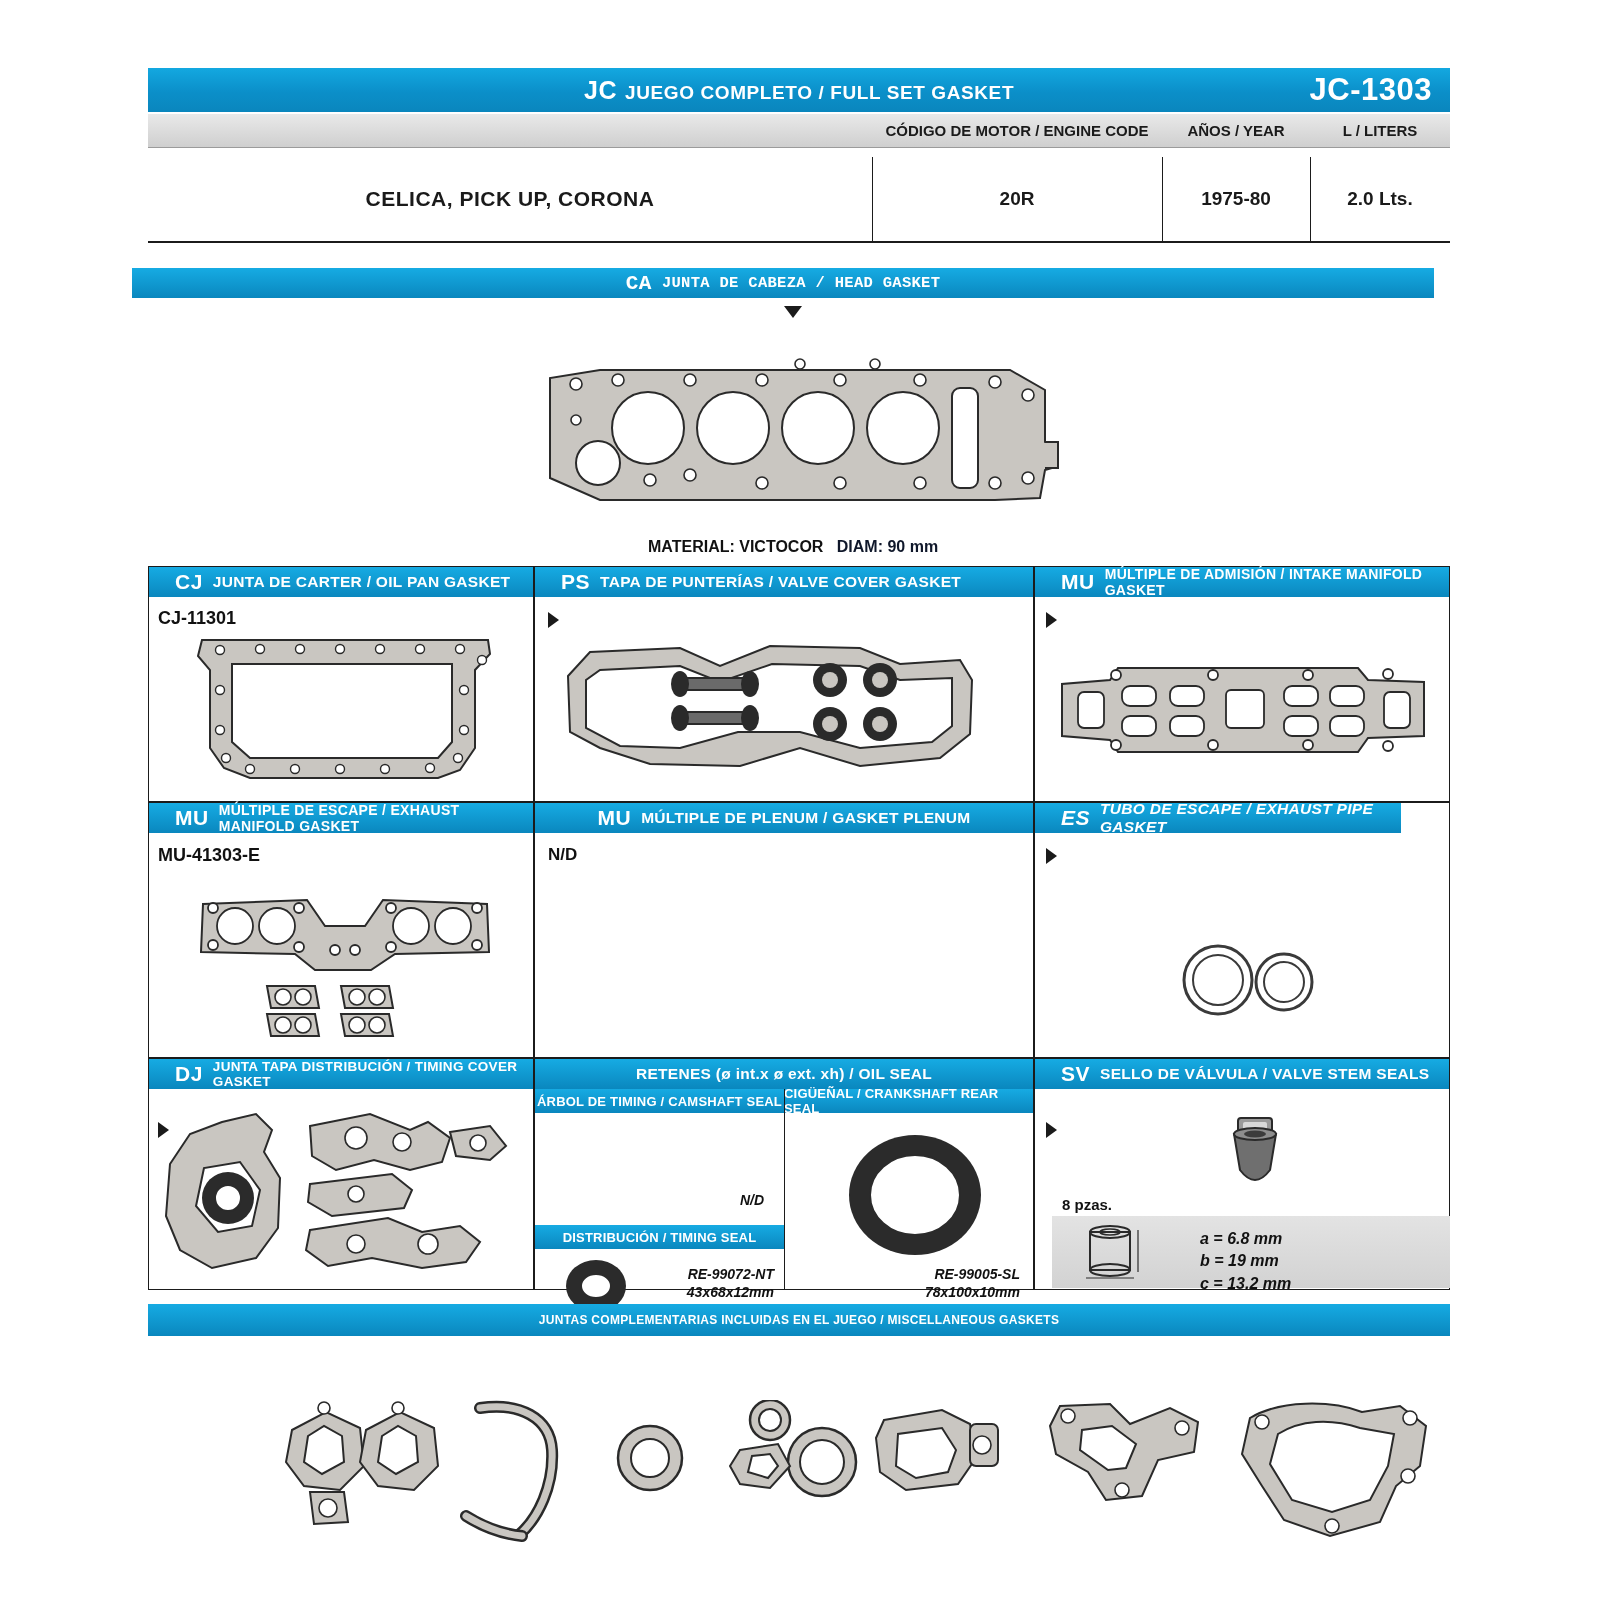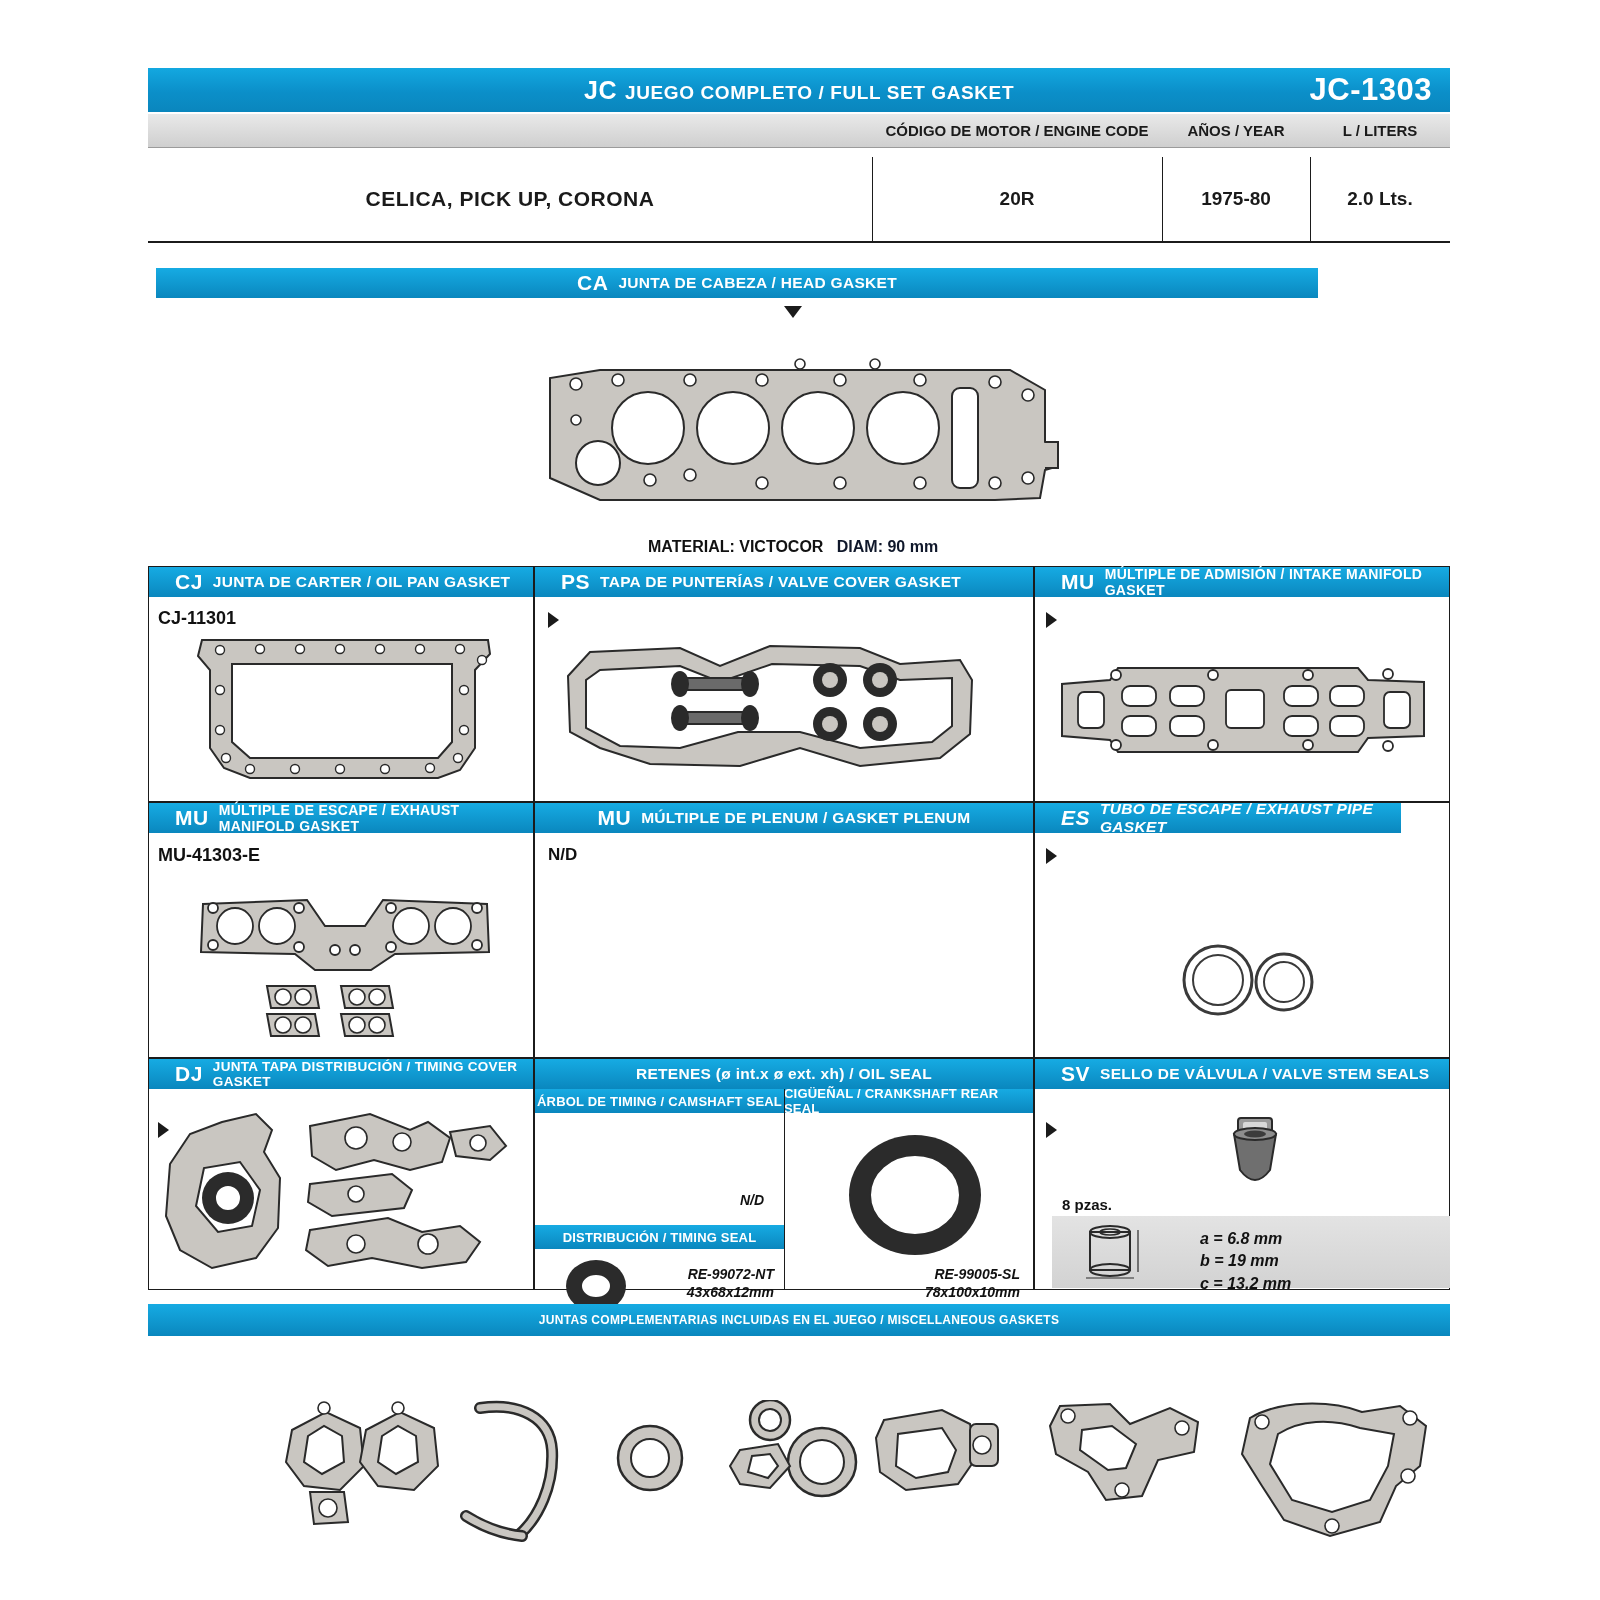--- a/index.html
+++ b/index.html
@@ -138,21 +138,21 @@
   <div id="specvals">
     <div class="model" style="left:0;width:724px;">CELICA, PICK UP, CORONA</div>
     <div style="left:724px;width:290px;">20R</div>
     <div style="left:1014px;width:148px;">1975-80</div>
     <div style="left:1162px;width:140px;">2.0 Lts.</div>
     <div class="vline" style="left:724px;top:0;height:86px;"></div>
     <div class="vline" style="left:1014px;top:0;height:86px;"></div>
     <div class="vline" style="left:1162px;top:0;height:86px;"></div>
   </div>
 
-  <div class="sect center" style="left:156px;top:268px;width:1162px;">
+  <div class="sect center" style="left:132px;top:268px;width:1302px;font-family:Liberation Mono, monospace;">
     <span class="abbr">CA</span>
     <span class="txt">JUNTA DE CABEZA  /  HEAD GASKET</span>
   </div>
   <div class="arrow down" style="left:784px;top:306px;"></div>
 
   <svg style="position:absolute;left:540px;top:350px;" width="520" height="165" viewBox="0 0 520 165">
     <path class="gtex" d="M10,28 L10,128 L60,150 L455,150 L500,148 L505,120 L512,118 L512,96 L505,92 L505,40 L470,20 L60,20 Z"></path>
     <circle cx="58" cy="113" r="22" fill="#fff" stroke="#2a2a2a" stroke-width="2"></circle>
     <circle cx="108" cy="78" r="36" fill="#fff" stroke="#2a2a2a" stroke-width="2"></circle>
     <circle cx="193" cy="78" r="36" fill="#fff" stroke="#2a2a2a" stroke-width="2"></circle>

